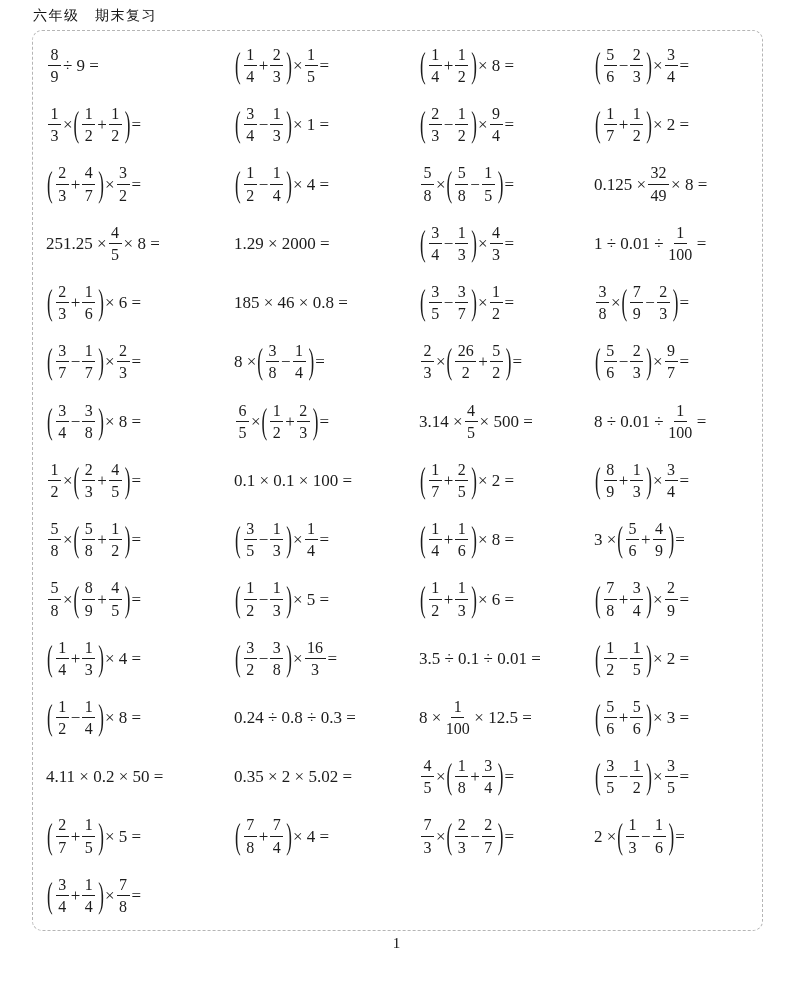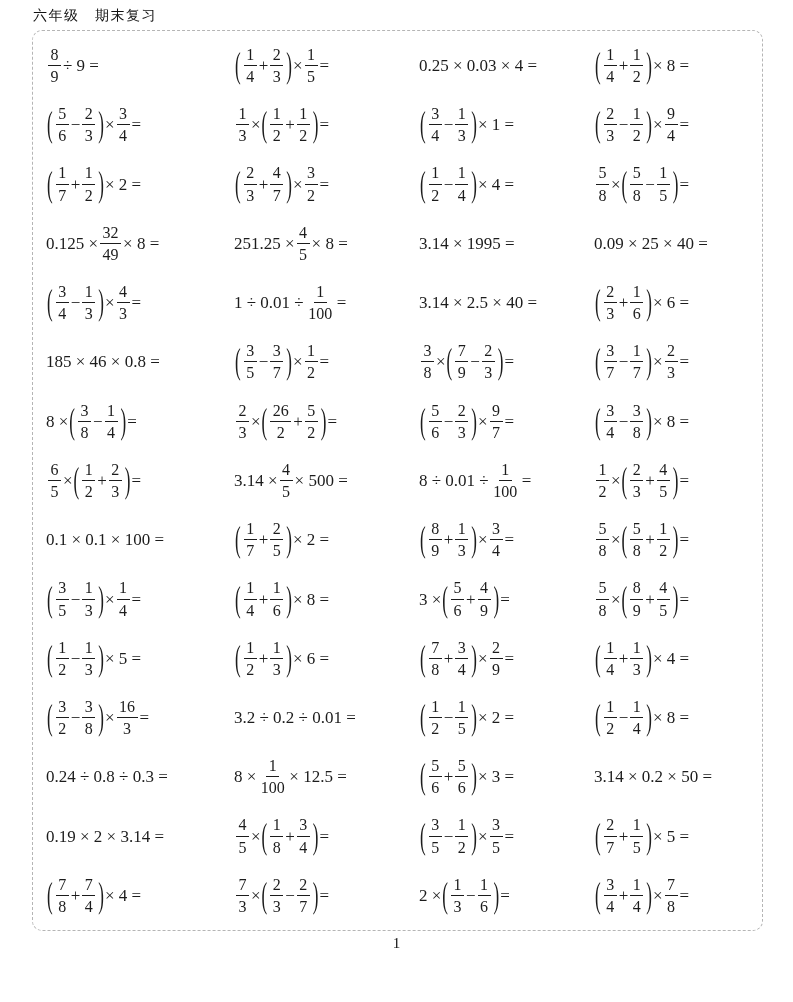--- a/index.html
+++ b/index.html
@@ -78,21 +78,20 @@
         <div class="cell"><span class="bigp">(</span><span class="frac">
             <span class="fnum">1</span>
             <span class="fden">4</span>
           </span> + <span class="frac">
             <span class="fnum">2</span>
             <span class="fden">3</span>
           </span><span class="bigp">)</span> × <span class="frac">
             <span class="fnum">1</span>
             <span class="fden">5</span>
           </span> =</div>
-        <div class="cell">0.25 × 0.03 × 4 =</div>
         <div class="cell"><span class="bigp">(</span><span class="frac">
             <span class="fnum">1</span>
             <span class="fden">4</span>
           </span> + <span class="frac">
             <span class="fnum">1</span>
             <span class="fden">2</span>
           </span><span class="bigp">)</span> × 8 =</div>
         <div class="cell"><span class="bigp">(</span><span class="frac">
             <span class="fnum">5</span>
             <span class="fden">6</span>
@@ -165,37 +164,35 @@
             <span class="fden">5</span>
           </span><span class="bigp">)</span> =</div>
         <div class="cell">0.125 × <span class="frac">
             <span class="fnum">32</span>
             <span class="fden">49</span>
           </span> × 8 =</div>
         <div class="cell">251.25 × <span class="frac">
             <span class="fnum">4</span>
             <span class="fden">5</span>
           </span> × 8 =</div>
-        <div class="cell">3.14 × 1995 =</div>
-        <div class="cell">0.09 × 25 × 40 =</div>
+        <div class="cell">1.29 × 2000 =</div>
         <div class="cell"><span class="bigp">(</span><span class="frac">
             <span class="fnum">3</span>
             <span class="fden">4</span>
           </span> − <span class="frac">
             <span class="fnum">1</span>
             <span class="fden">3</span>
           </span><span class="bigp">)</span> × <span class="frac">
             <span class="fnum">4</span>
             <span class="fden">3</span>
           </span> =</div>
         <div class="cell">1 ÷ 0.01 ÷ <span class="frac">
             <span class="fnum">1</span>
             <span class="fden">100</span>
           </span> =</div>
-        <div class="cell">3.14 × 2.5 × 40 =</div>
         <div class="cell"><span class="bigp">(</span><span class="frac">
             <span class="fnum">2</span>
             <span class="fden">3</span>
           </span> + <span class="frac">
             <span class="fnum">1</span>
             <span class="fden">6</span>
           </span><span class="bigp">)</span> × 6 =</div>
         <div class="cell">185 × 46 × 0.8 =</div>
         <div class="cell"><span class="bigp">(</span><span class="frac">
             <span class="fnum">3</span>
@@ -385,21 +382,21 @@
         <div class="cell"><span class="bigp">(</span><span class="frac">
             <span class="fnum">3</span>
             <span class="fden">2</span>
           </span> − <span class="frac">
             <span class="fnum">3</span>
             <span class="fden">8</span>
           </span><span class="bigp">)</span> × <span class="frac">
             <span class="fnum">16</span>
             <span class="fden">3</span>
           </span> =</div>
-        <div class="cell">3.2 ÷ 0.2 ÷ 0.01 =</div>
+        <div class="cell">3.5 ÷ 0.1 ÷ 0.01 =</div>
         <div class="cell"><span class="bigp">(</span><span class="frac">
             <span class="fnum">1</span>
             <span class="fden">2</span>
           </span> − <span class="frac">
             <span class="fnum">1</span>
             <span class="fden">5</span>
           </span><span class="bigp">)</span> × 2 =</div>
         <div class="cell"><span class="bigp">(</span><span class="frac">
             <span class="fnum">1</span>
             <span class="fden">2</span>
@@ -412,22 +409,22 @@
             <span class="fnum">1</span>
             <span class="fden">100</span>
           </span> × 12.5 =</div>
         <div class="cell"><span class="bigp">(</span><span class="frac">
             <span class="fnum">5</span>
             <span class="fden">6</span>
           </span> + <span class="frac">
             <span class="fnum">5</span>
             <span class="fden">6</span>
           </span><span class="bigp">)</span> × 3 =</div>
-        <div class="cell">3.14 × 0.2 × 50 =</div>
-        <div class="cell">0.19 × 2 × 3.14 =</div>
+        <div class="cell">4.11 × 0.2 × 50 =</div>
+        <div class="cell">0.35 × 2 × 5.02 =</div>
         <div class="cell"><span class="frac">
             <span class="fnum">4</span>
             <span class="fden">5</span>
           </span> × <span class="bigp">(</span><span class="frac">
             <span class="fnum">1</span>
             <span class="fden">8</span>
           </span> + <span class="frac">
             <span class="fnum">3</span>
             <span class="fden">4</span>
           </span><span class="bigp">)</span> =</div>

